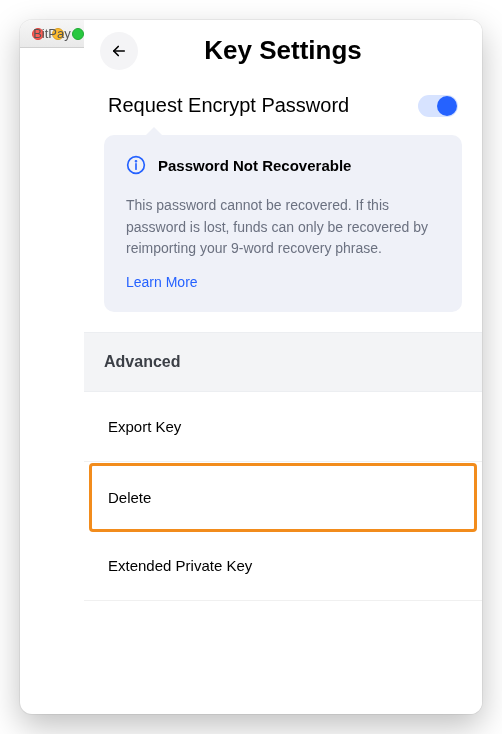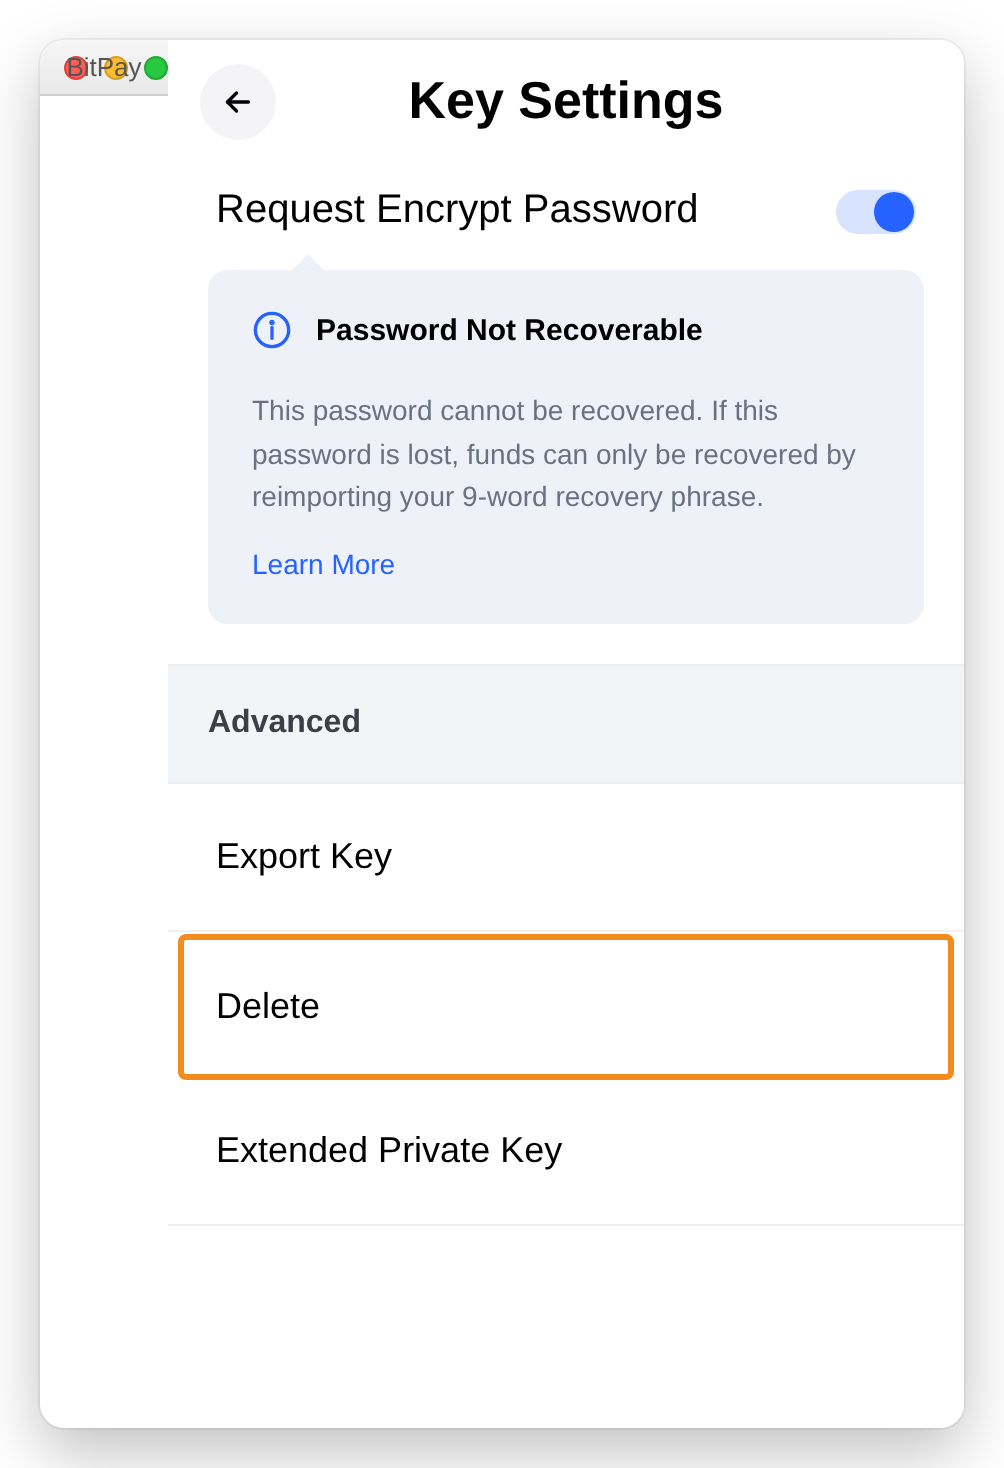--- a/index.html
+++ b/index.html
@@ -151,21 +151,21 @@
     background: #f3f4f6;
     padding: 20px 20px;
     font-size: 16px;
     font-weight: 600;
     color: #3b3f46;
     border-top: 1px solid #eceef1;
     border-bottom: 1px solid #eceef1;
   }
   .list-item {
     padding: 26px 24px;
-    font-size: 18px;
+    font-size: 15px;
     color: #000;
     border-bottom: 0.5px solid #f0f0f0;
     cursor: pointer;
   }
   .list-item.highlighted {
     outline: 3px solid #f28c1c;
     outline-offset: -2px;
     border-radius: 3px;
     margin: 2px 6px 0px 6px;
     padding: 25px 18px;

